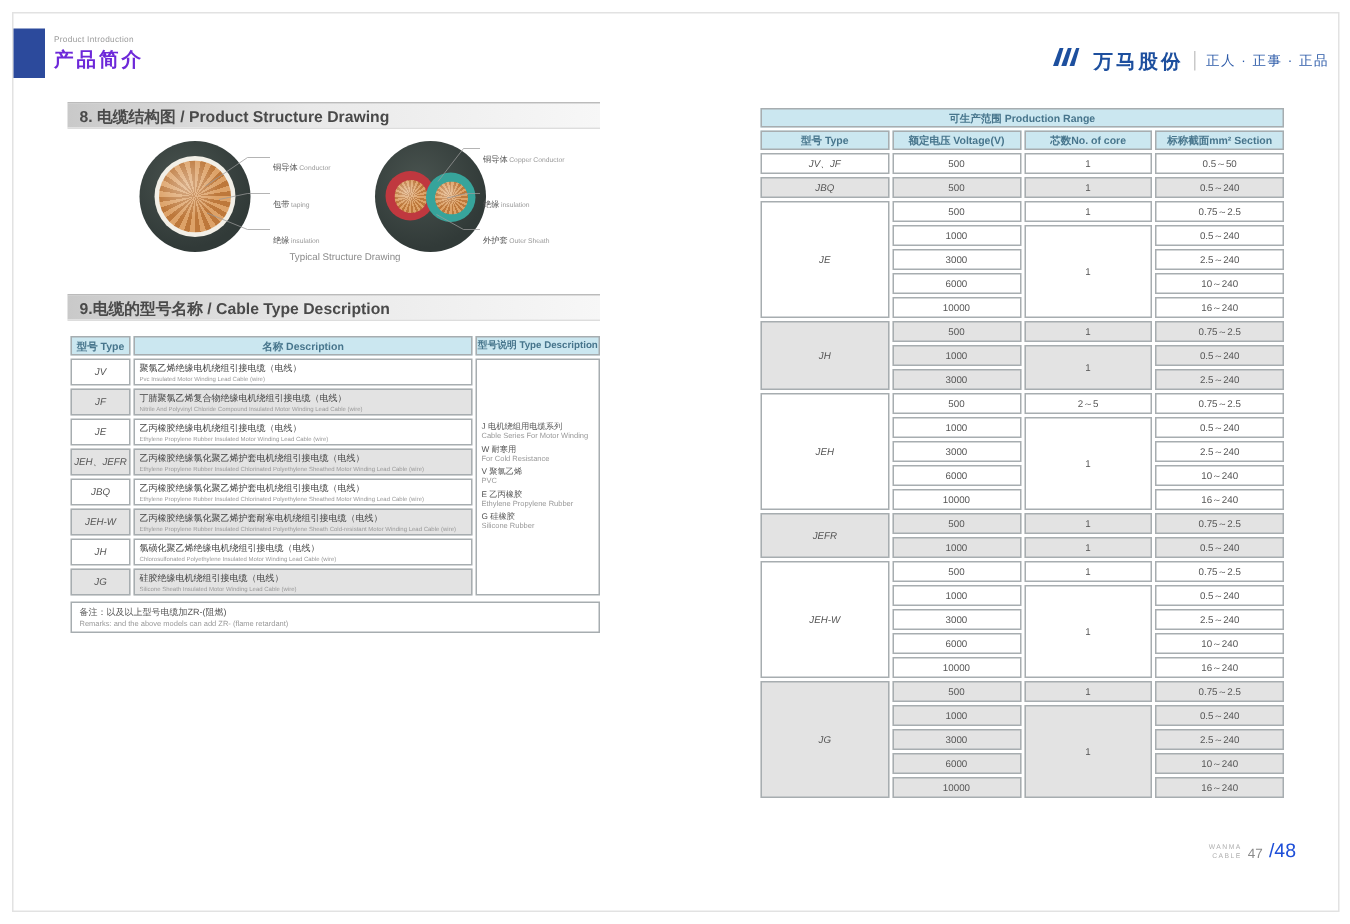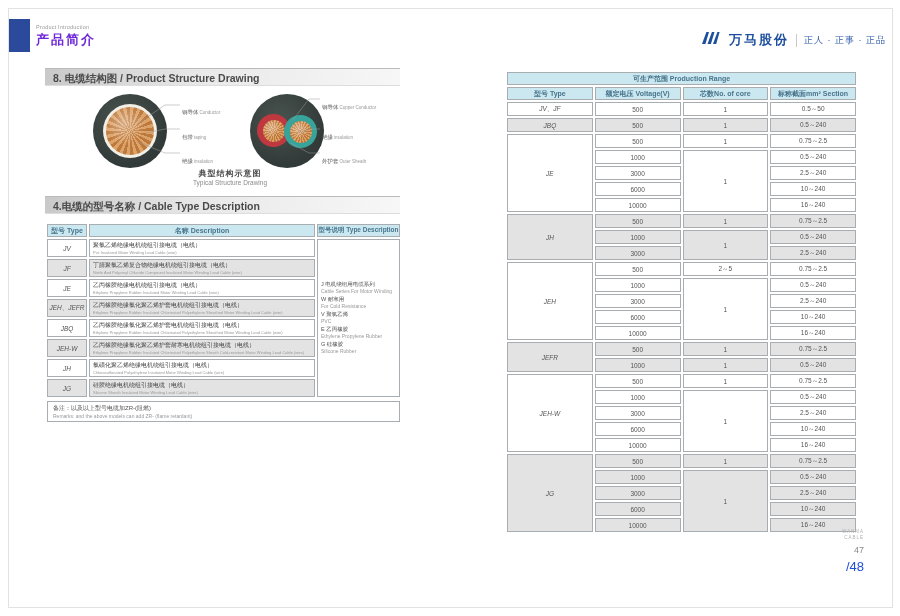--- a/index.html
+++ b/index.html
@@ -71,21 +71,21 @@
   .remark-box .cn { font-size:6px; color:#555; }
   .remark-box .en { font-size:5px; color:#999; }
 
   
   .right-table-wrap { position:absolute; left:505px; top:70px; width:355px; }
   #production-table { width:353px; }
   #production-table td { height:14px; font-size:6.5px; }
   #production-table .group-type { font-style:italic; }
 
   
-  .footer { position:absolute; right:36px; bottom:42px; display:flex; align-items:flex-end; gap:4px;flex-direction:column; }
+  .footer { position:absolute; right:36px; bottom:42px; display:flex; align-items:flex-end; gap:4px; }
   .footer .wanma { text-align:right; font-size:4.5px; color:#b0b0b0; letter-spacing:1px; line-height:1.3; }
   .footer .num { font-size:9px; color:#8a8a8a; }
   .footer .total { font-size:13px; color:#1d4ed8; }
 </style>
 </head>
 <body>
 
 <div class="frame"></div>
 
 <div class="blue-block"></div>
@@ -142,26 +142,25 @@
     <span class="cn">铜导体</span><span class="en">Copper Conductor</span>
   </div>
   <div class="cab-label" style="left:277px;top:37px">
     <span class="cn">绝缘</span><span class="en">insulation</span>
   </div>
   <div class="cab-label" style="left:277px;top:61px">
     <span class="cn">外护套</span><span class="en">Outer Sheath</span>
   </div>
 
   <div class="caption">
-    <div class="cn">典型结构示意图</div>
     <div class="en">Typical Structure Drawing</div>
   </div>
 </div>
 
-<div class="section-bar" id="section5-bar">4.电缆的型号名称 / Cable Type Description</div>
+<div class="section-bar" id="section5-bar">9.电缆的型号名称 / Cable Type Description</div>
 
 <div class="left-table-wrap">
   <table id="cable-type-table">
     <thead>
       <tr>
         <th style="width:40px">型号 Type</th>
         <th style="width:226px">名称 Description</th>
         <th style="width:83px;font-size:6.5px">型号说明 Type Description</th>
       </tr>
     </thead>

